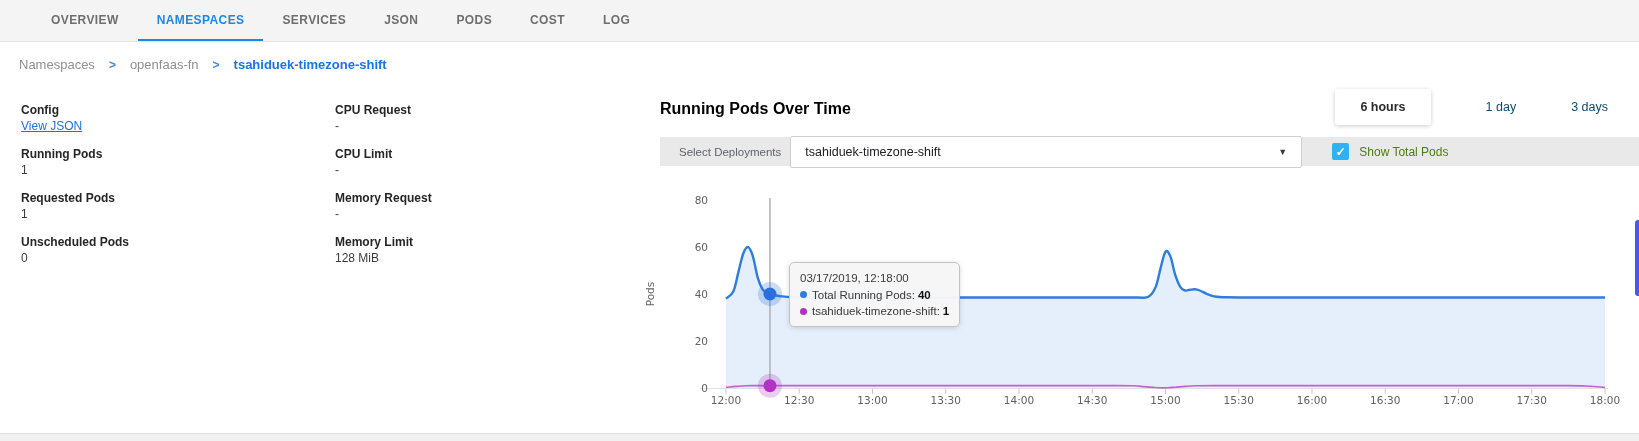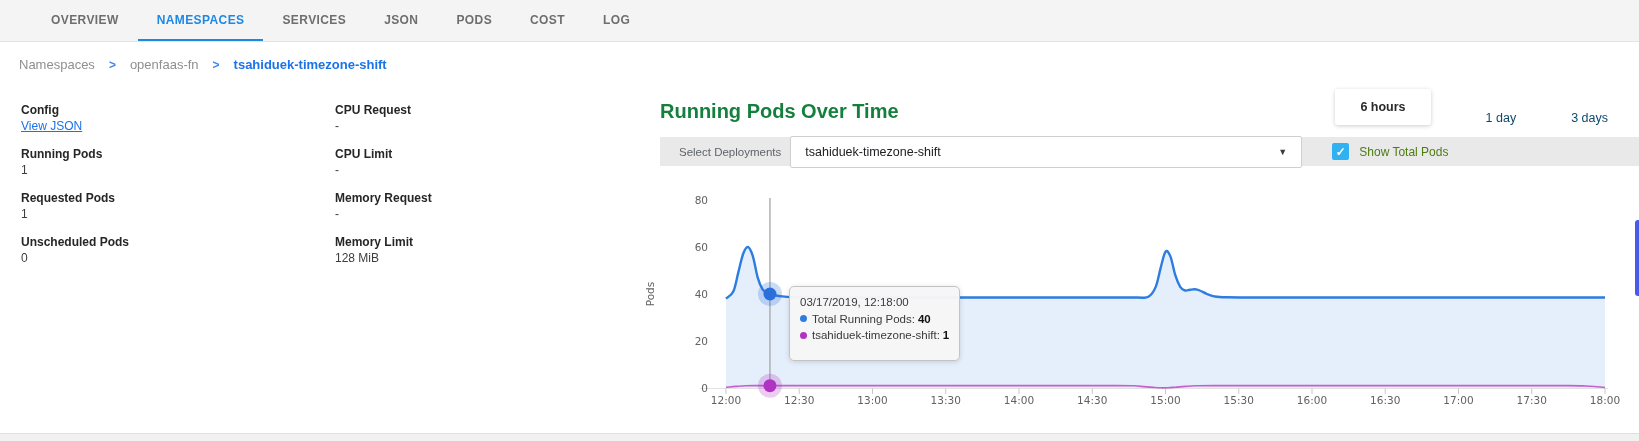--- a/index.html
+++ b/index.html
@@ -22,23 +22,23 @@
 
   
   .detail-col{position:absolute;top:103px;}
   .col1{left:21px;} .col2{left:335px;}
   .detail-item{margin-bottom:13px;height:31px;}
   .detail-label{font-size:12px;font-weight:bold;color:#262626;line-height:15px;}
   .detail-value{font-size:12px;color:#3d3d3d;line-height:16px;}
   .detail-value a{color:#1a73e8;text-decoration:underline;}
 
   
-  .chart-title{position:absolute;left:660px;top:100px;font-size:20px;font-weight:bold;color:#15803d;}
+  .chart-title{position:absolute;left:660px;top:100px;font-size:16px;font-weight:bold;color:#000000;}
   .ranges{position:absolute;left:1230px;top:89px;width:378px;height:36px;display:flex;
-          align-items:flex-end;justify-content:flex-end;}
+          align-items:center;justify-content:flex-end;}
   .range-btn{padding:11px 25px;background:#fff;border-radius:3px;box-shadow:0 1px 4px rgba(0,0,0,.2);
              font-size:12.5px;font-weight:bold;color:#2a2a2a;cursor:pointer;}
   .range-link{margin-left:55px;font-size:12.5px;color:#0c4a6e;cursor:pointer;}
 
   
   .controls{position:absolute;left:660px;top:137px;right:0;height:29px;background:#e9e9e9;
             display:flex;align-items:center;}
   .select-label{margin-left:19px;font-size:11.5px;color:#5f6368;}
   .fake-select{margin-left:9px;width:482px;height:30px;background:#fff;border:1px solid #cfcfcf;
                border-radius:2px;display:flex;align-items:center;justify-content:space-between;
@@ -49,21 +49,21 @@
             font-weight:bold;cursor:pointer;}
   .checkbox-label{margin-left:10px;font-size:12px;color:#4d7c0f;}
 
   
   svg.chart{position:absolute;left:0;top:0;width:1639px;height:441px;}
   svg.chart text{font-family:"DejaVu Sans",sans-serif;font-size:10.5px;fill:#616161;}
 
   
   .tooltip{position:absolute;left:789px;top:262px;background:rgba(246,246,246,.97);
            border:1px solid #c3c3c3;border-radius:5px;box-shadow:0 1px 5px rgba(0,0,0,.15);
-           padding:7px 10px 16px 10px;font-size:11.5px;line-height:16.5px;color:#3a3a3a;white-space:nowrap;margin-top:24px;}
+           padding:7px 10px 6px 10px;font-size:11.5px;line-height:16.5px;color:#3a3a3a;white-space:nowrap;}
   .tt-row{display:flex;align-items:center;}
   .tt-dot{width:7px;height:7px;border-radius:50%;margin-right:5px;flex:0 0 auto;}
   .tt-dot.blue{background:#2d7ce0;} .tt-dot.magenta{background:#b233c2;}
   .tt-row b{margin-left:3px;color:#111;}
 
   
   .scroll-thumb{position:absolute;right:0;top:220px;width:4px;height:76px;background:#4a5ae8;
                 border-radius:3px 0 0 3px;cursor:pointer;}
   .bottom-strip{position:absolute;left:0;top:433px;width:100%;height:8px;background:#f1f1f1;
                 border-top:1px solid #e0e0e0;box-sizing:border-box;}

